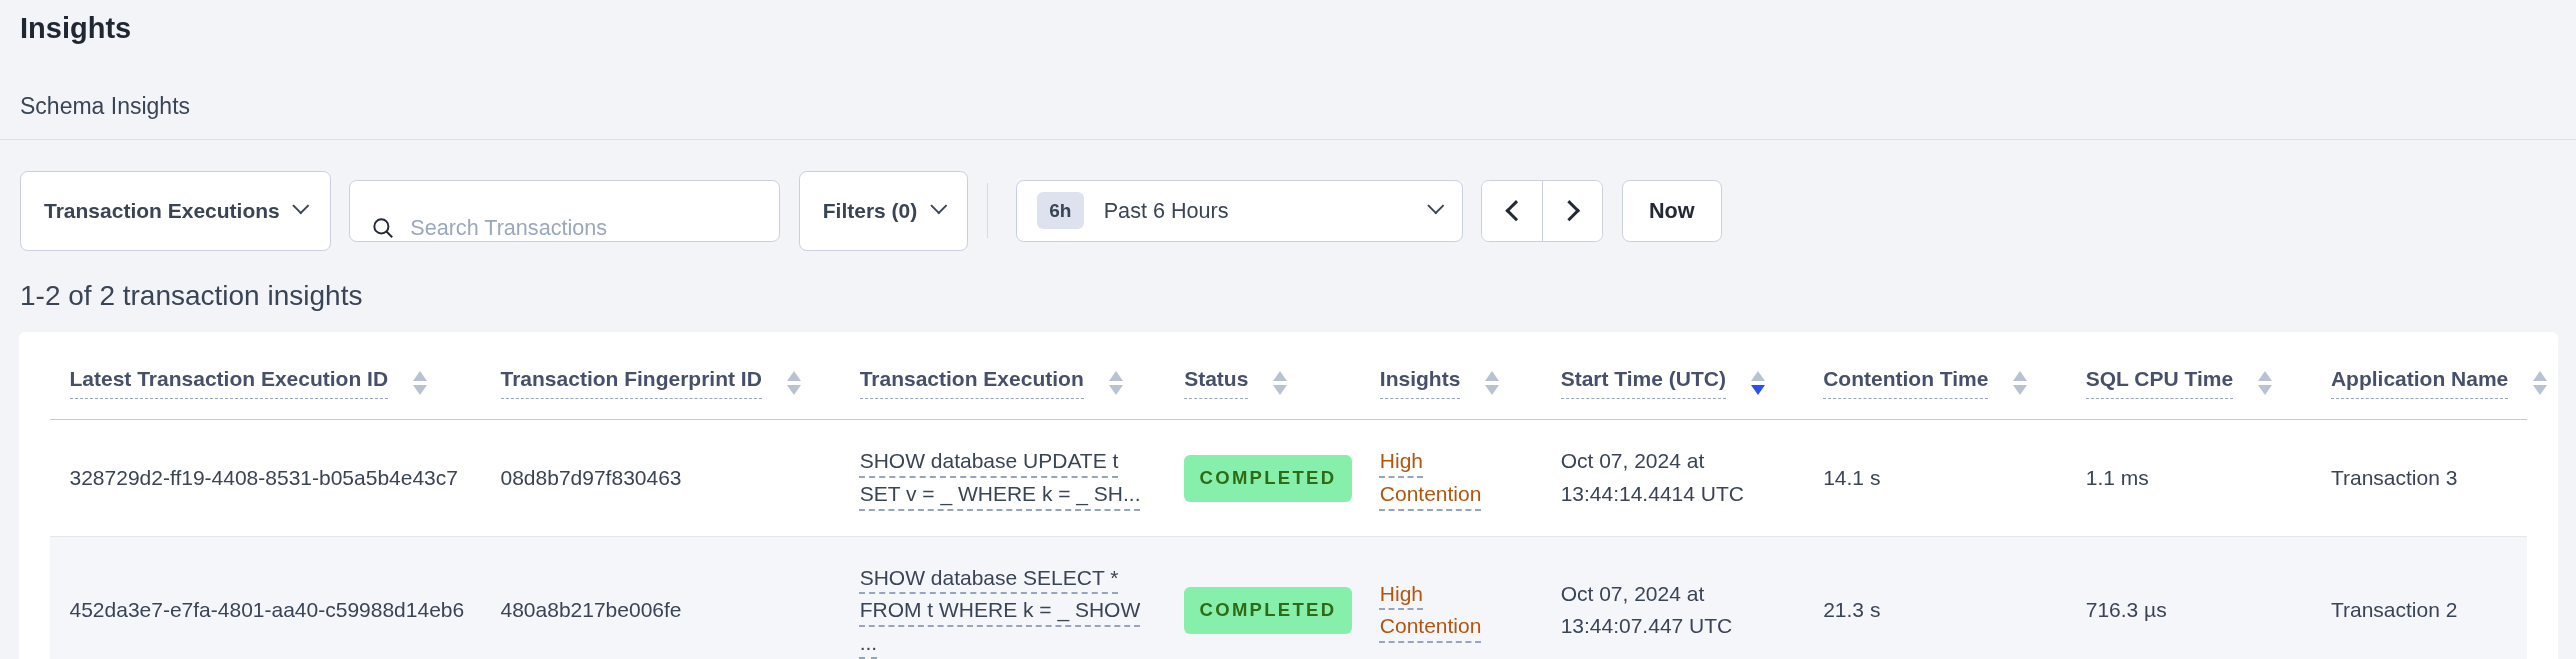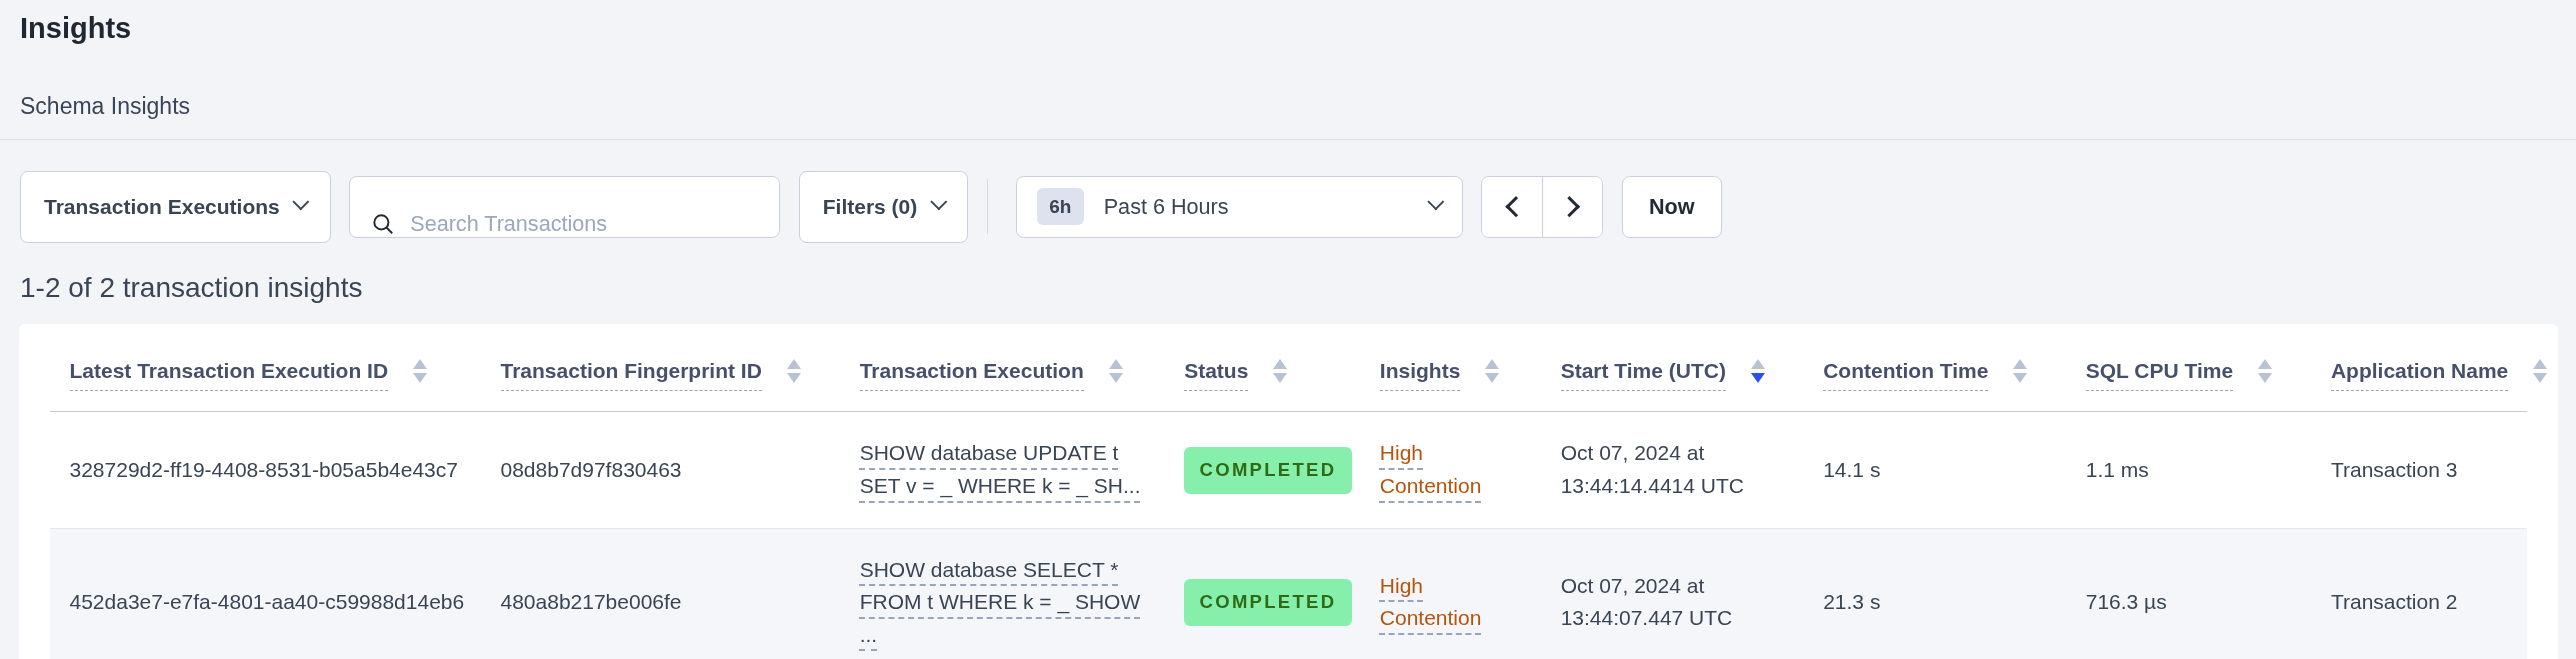--- a/index.html
+++ b/index.html
@@ -45,21 +45,21 @@
   .toolbar {
     display: flex;
     align-items: center;
     gap: 18.5px;
     margin: 31px 20px 0 20px;
   }
   .btn {
     background: #ffffff;
     border: 1.5px solid #c9cfdd;
     border-radius: 7.7px;
-    height: 72px;
+    height: 80px;
     display: inline-flex;
     align-items: center;
     gap: 15.4px;
     padding: 0 23px;
     font-weight: bold;
     font-size: 21px;
     color: #394455;
     cursor: pointer;
     white-space: nowrap;
   }
@@ -163,21 +163,21 @@
   }
   table { width: 100%; border-collapse: collapse; table-layout: fixed; }
   th {
     text-align: left;
     vertical-align: bottom;
     padding: 35px 12.3px 20px 20px;
     border-bottom: 1.5px solid #c3c9d6;
     font-size: 21px;
     color: #46506a;
   }
-  .th-inner { display: inline-flex; gap: 25px; }
+  .th-inner { display: inline-flex; align-items: center; gap: 25px; }
   .th-label {
     font-weight: bold;
     padding-bottom: 7.7px;
     border-bottom: 1.5px dashed #97a4c0;
     white-space: nowrap;
     cursor: pointer;
   }
   .sort-icon { display: inline-flex; flex-direction: column; gap: 4.6px; cursor: pointer; }
   .sort-up {
     width: 0; height: 0;

